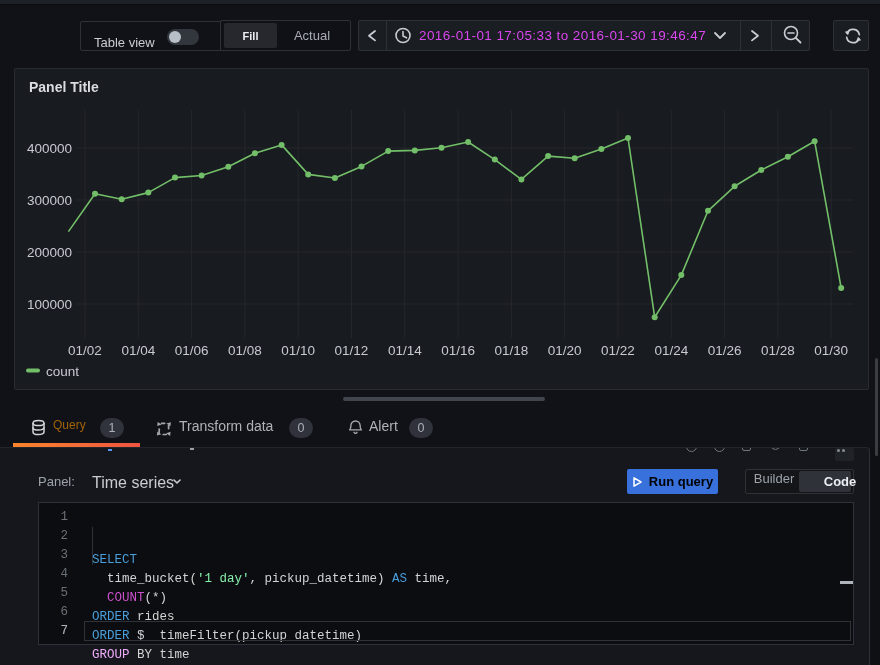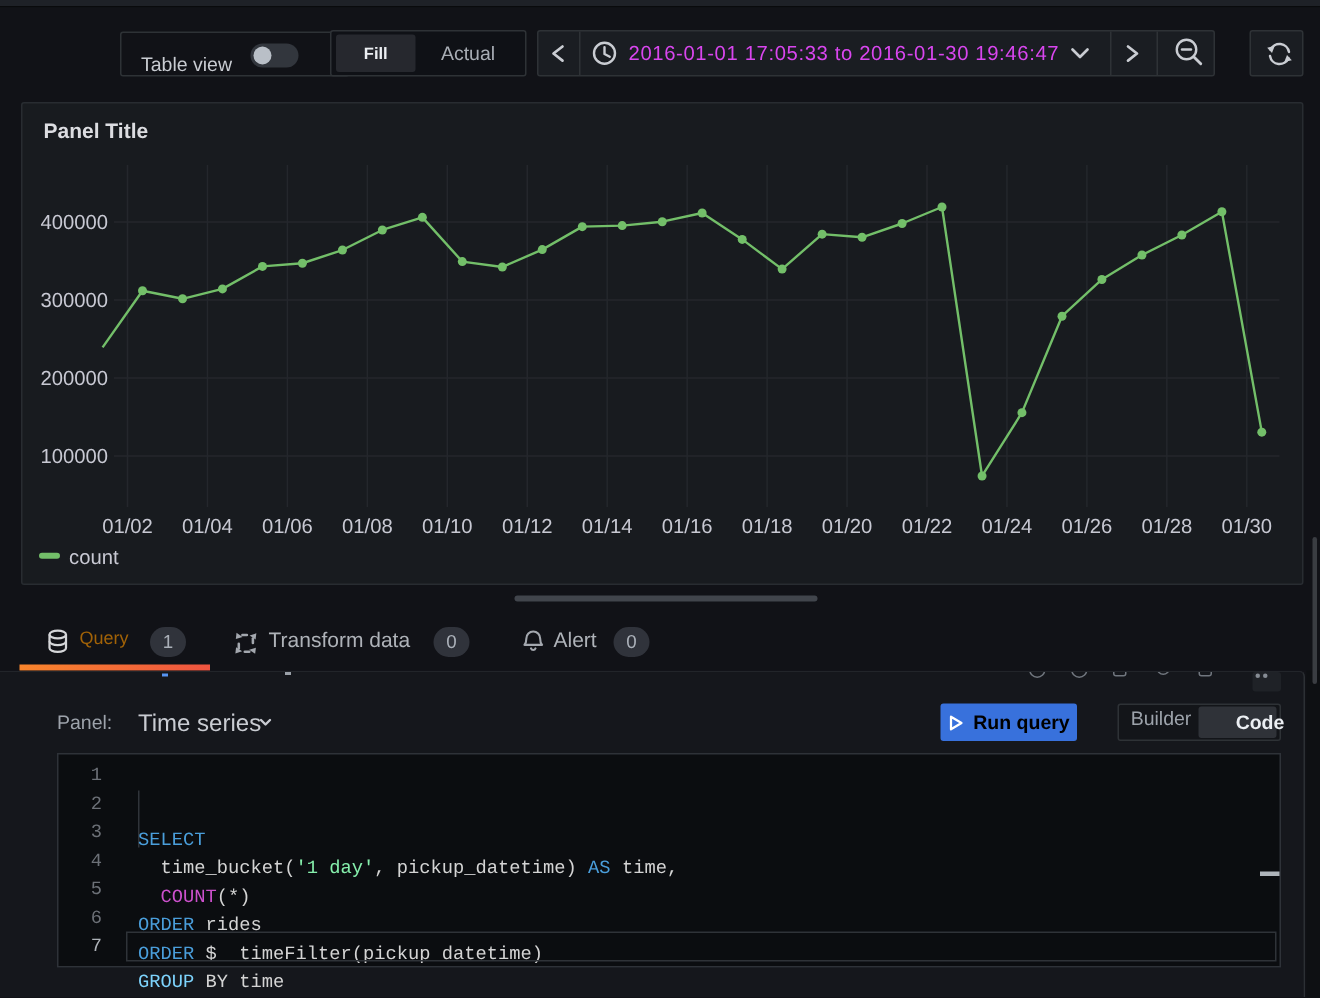--- a/index.html
+++ b/index.html
@@ -227,21 +227,21 @@
 
   <div class="abs" style="left:0;top:6px;width:30px;text-align:right;color:#6c7077;">1<br>2<br>3<br>4<br>5<br>6<br><span style="color:#aeb2b8;">7</span></div>
 
   <div class="abs" style="left:54px;top:25px;width:1px;height:38px;background:#30343a;"></div>
 
   <div class="abs" style="left:54px;top:6px;white-space:pre;color:#d4d4d4;margin-top:43px;"><span style="color:#4a9edb">SELECT</span>
   time_bucket(<span style="color:#86efac">'1 day'</span>, pickup_datetime) <span style="color:#4a9edb">AS</span> time,
   <span style="color:#cc50cc">COUNT</span>(*)
 <span style="color:#4a9edb">ORDER</span> rides
 <span style="color:#4a9edb">ORDER</span> $__timeFilter(pickup_datetime)
-<span style="color:#7dd3fc">GROUP</span> BY time
+<span style="color:#f0abfc">GROUP</span> BY time
 <span style="color:#4a9edb">ORDER</span> BY time;</div>
 
   <div class="abs" style="left:46px;top:119px;width:767px;height:20px;border:1px solid #2f3338;"></div>
 
   <div class="abs" style="left:802px;top:79px;width:13px;height:3px;background:#aeb4ba;"></div>
 </div>
 
 <div class="abs" style="left:875px;top:358px;width:3px;height:98px;border-radius:2px;background:#3a3d42;"></div>
 
 </body></html>

